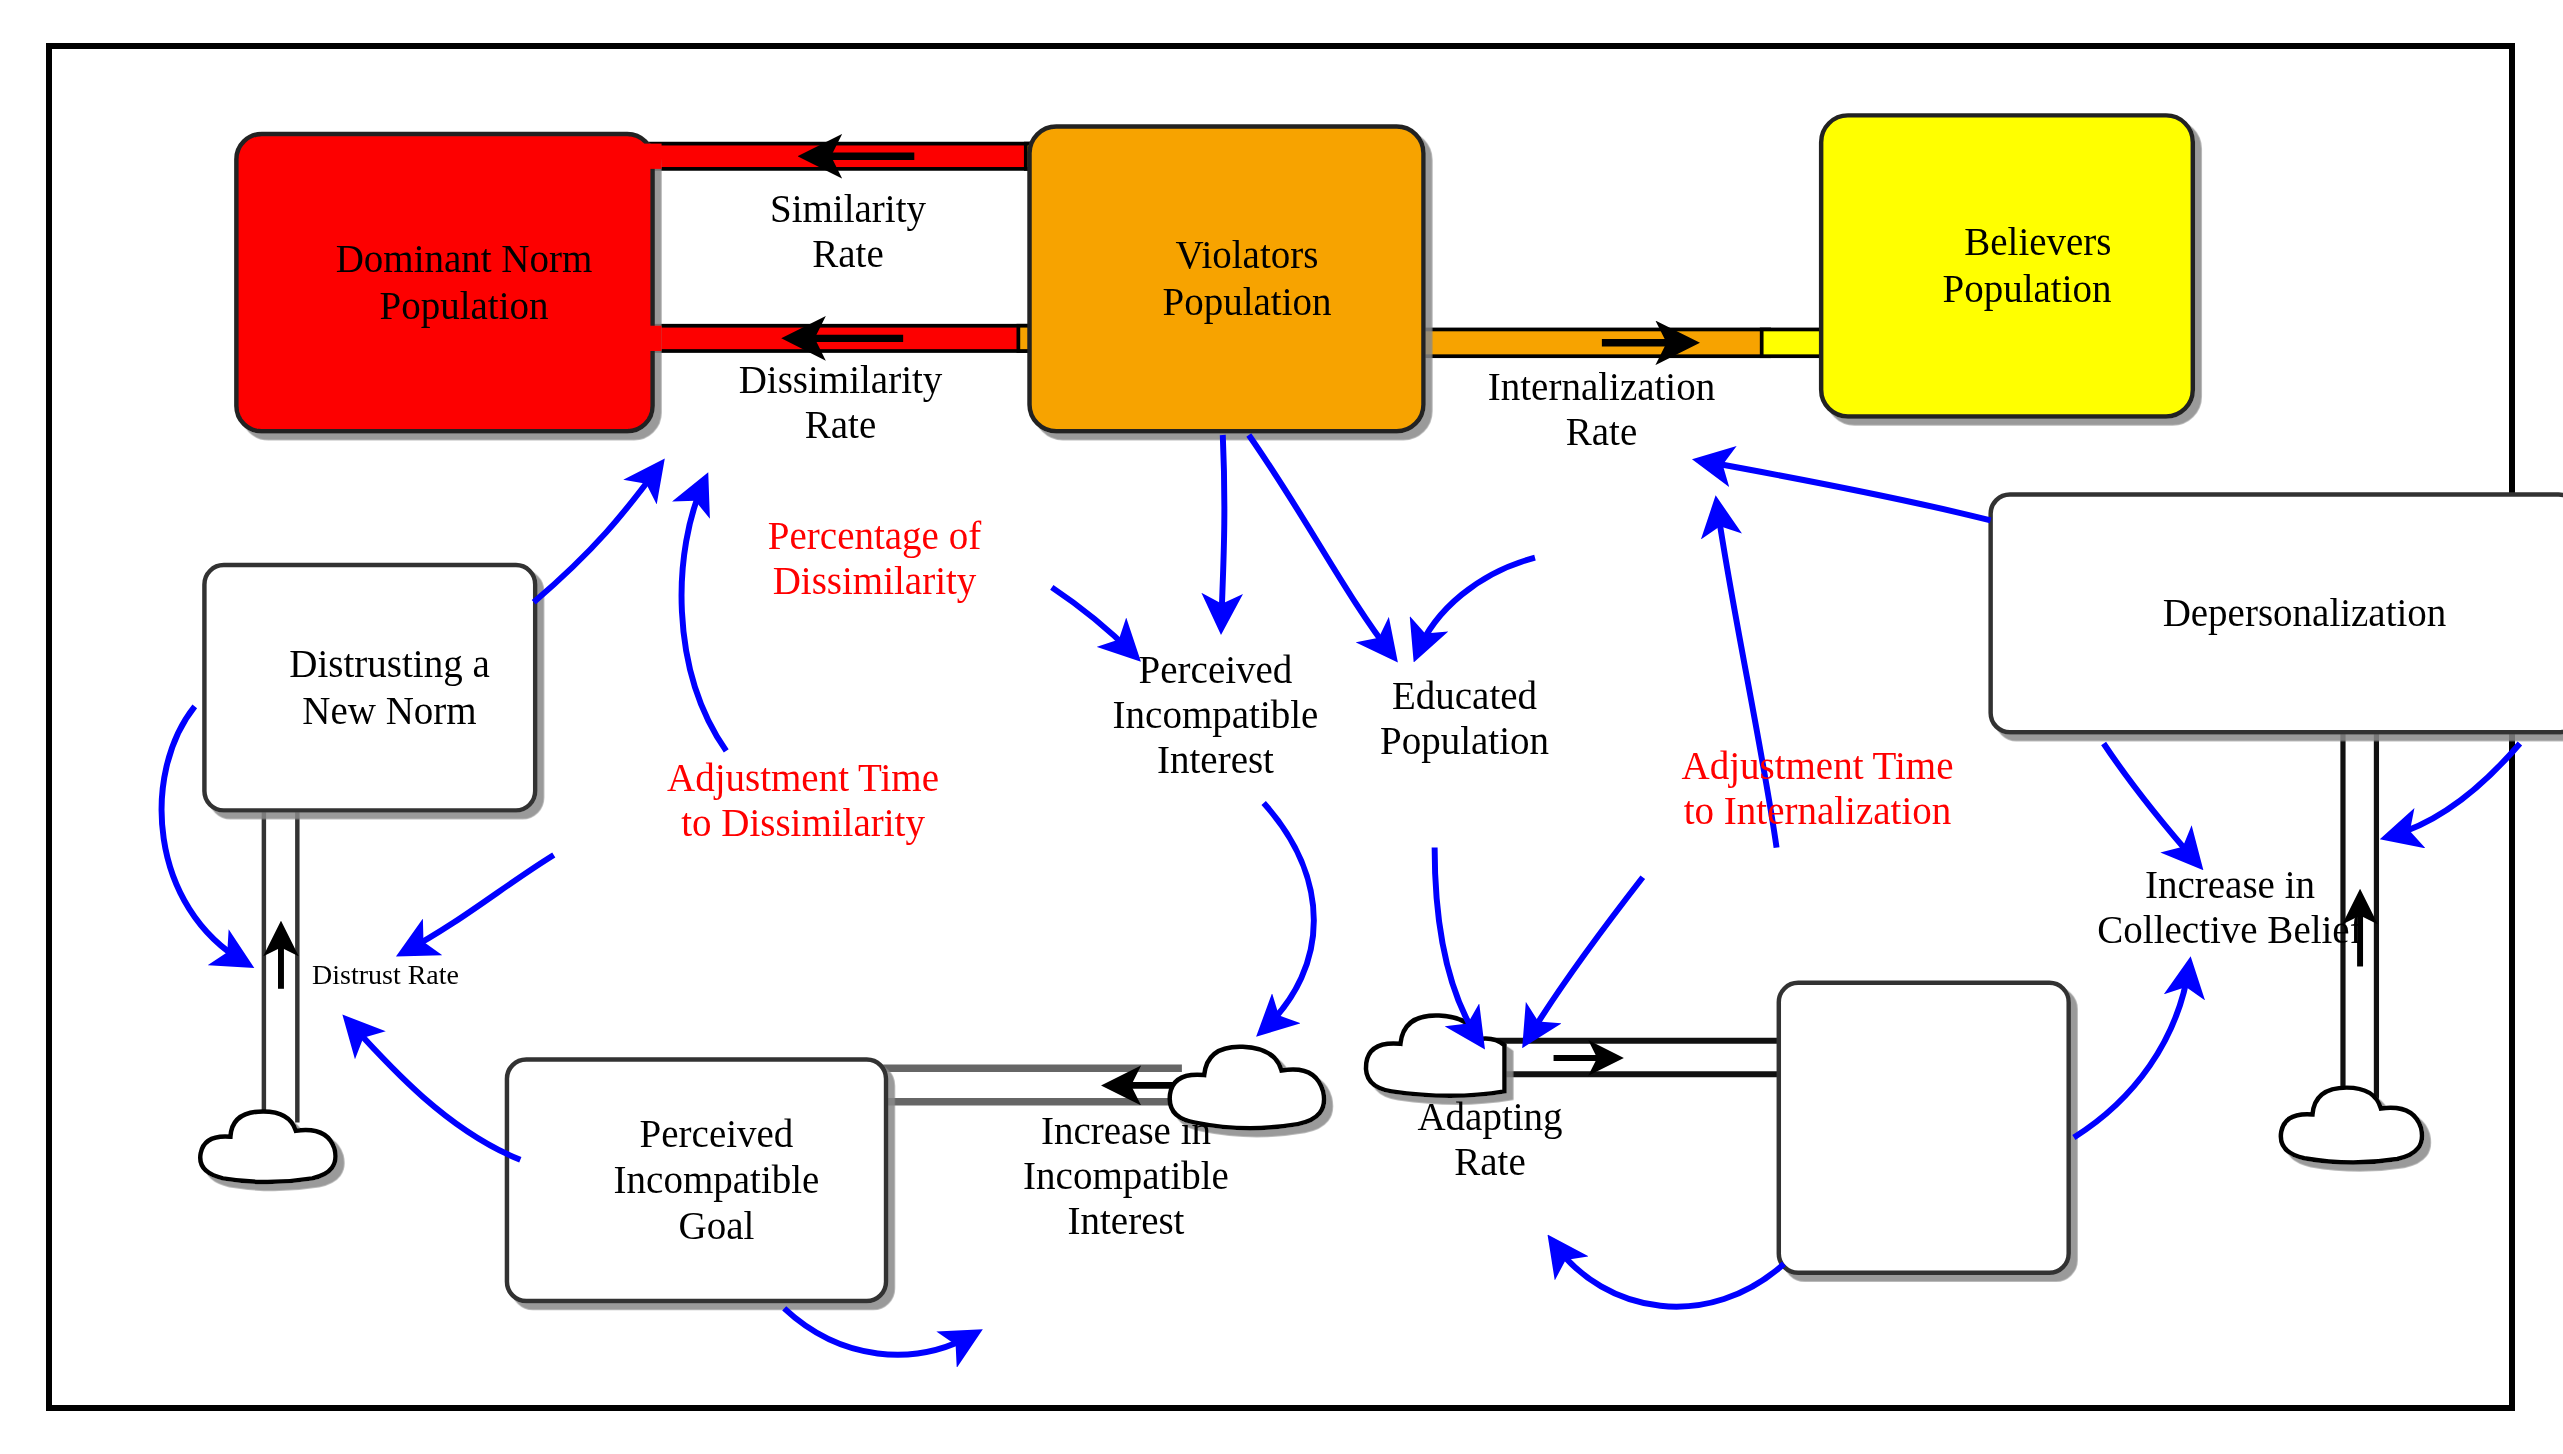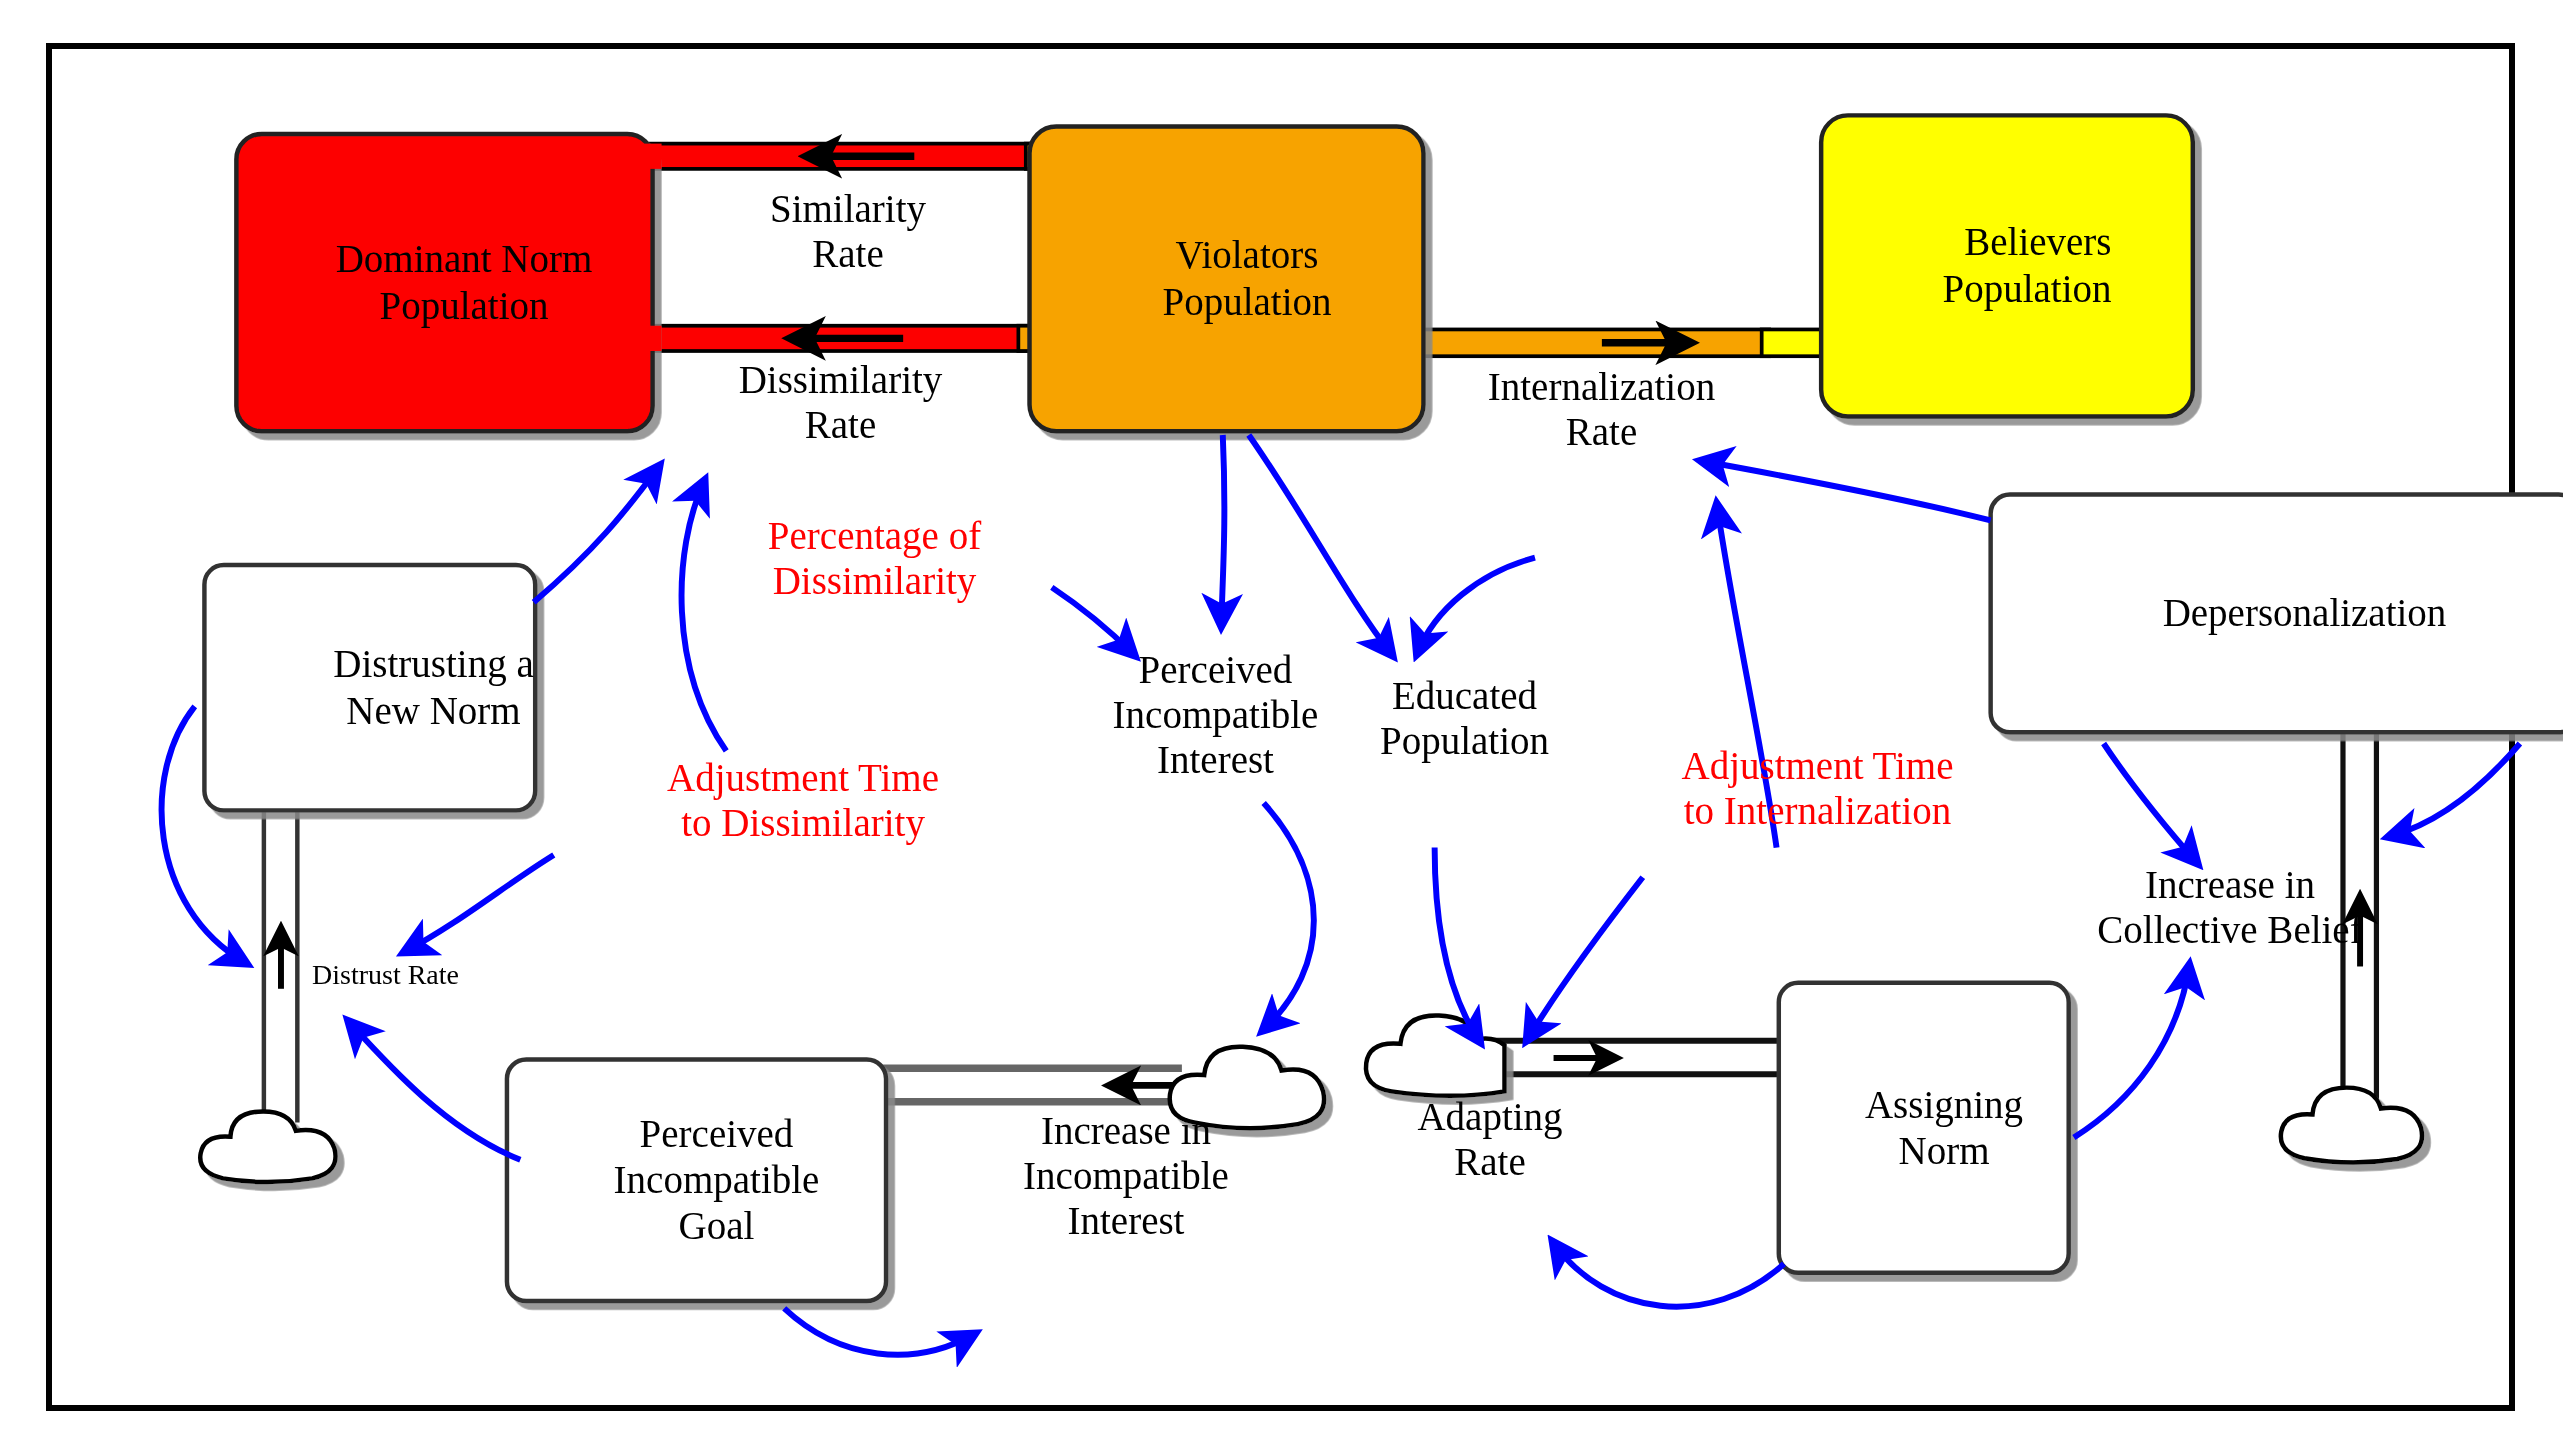--- a/index.html
+++ b/index.html
@@ -165,29 +165,26 @@
 
   <div class="stock-label f52" style="left:236px;top:134px;width:416px;height:297px;">
     <span><span>Dominant Norm</span><br><span>Population</span></span>
   </div>
   <div class="stock-label f52" style="left:1030px;top:126px;width:394px;height:305px;">
     <span><span>Violators</span><br><span>Population</span></span>
   </div>
   <div class="stock-label f52" style="left:1821px;top:115px;width:372px;height:301px;text-align:right;">
     <span><span>Believers</span><br><span>Population</span></span>
   </div>
-  <div class="stock-label f52" style="left:204px;top:565px;width:331px;height:245px;margin-left:44px;">
+  <div class="stock-label f52" style="left:204px;top:565px;width:331px;height:245px;">
     <span><span>Distrusting a</span><br><span>New Norm</span></span>
   </div>
   <div class="stock-label f52" style="left:507px;top:1059px;width:379px;height:242px;">
     <span><span>Perceived</span><br><span>Incompatible</span><br><span>Goal</span></span>
   </div>
-  <div class="stock-label f52" style="left:1779px;top:983px;width:290px;height:290px;">
-    <span><span>Assigning</span><br><span>Norm</span></span>
-  </div>
   <div class="stock-label f52" style="left:1991px;top:494px;width:587px;height:238px;">
     <span>Depersonalization</span>
   </div>
 
   <div class="var-label f52" style="left:662px;top:186px;width:372px;">
     <span>Similarity</span><br><span>Rate</span>
   </div>
   <div class="var-label f52" style="left:647px;top:357px;width:387px;">
     <span>Dissimilarity</span><br><span>Rate</span>
   </div>

